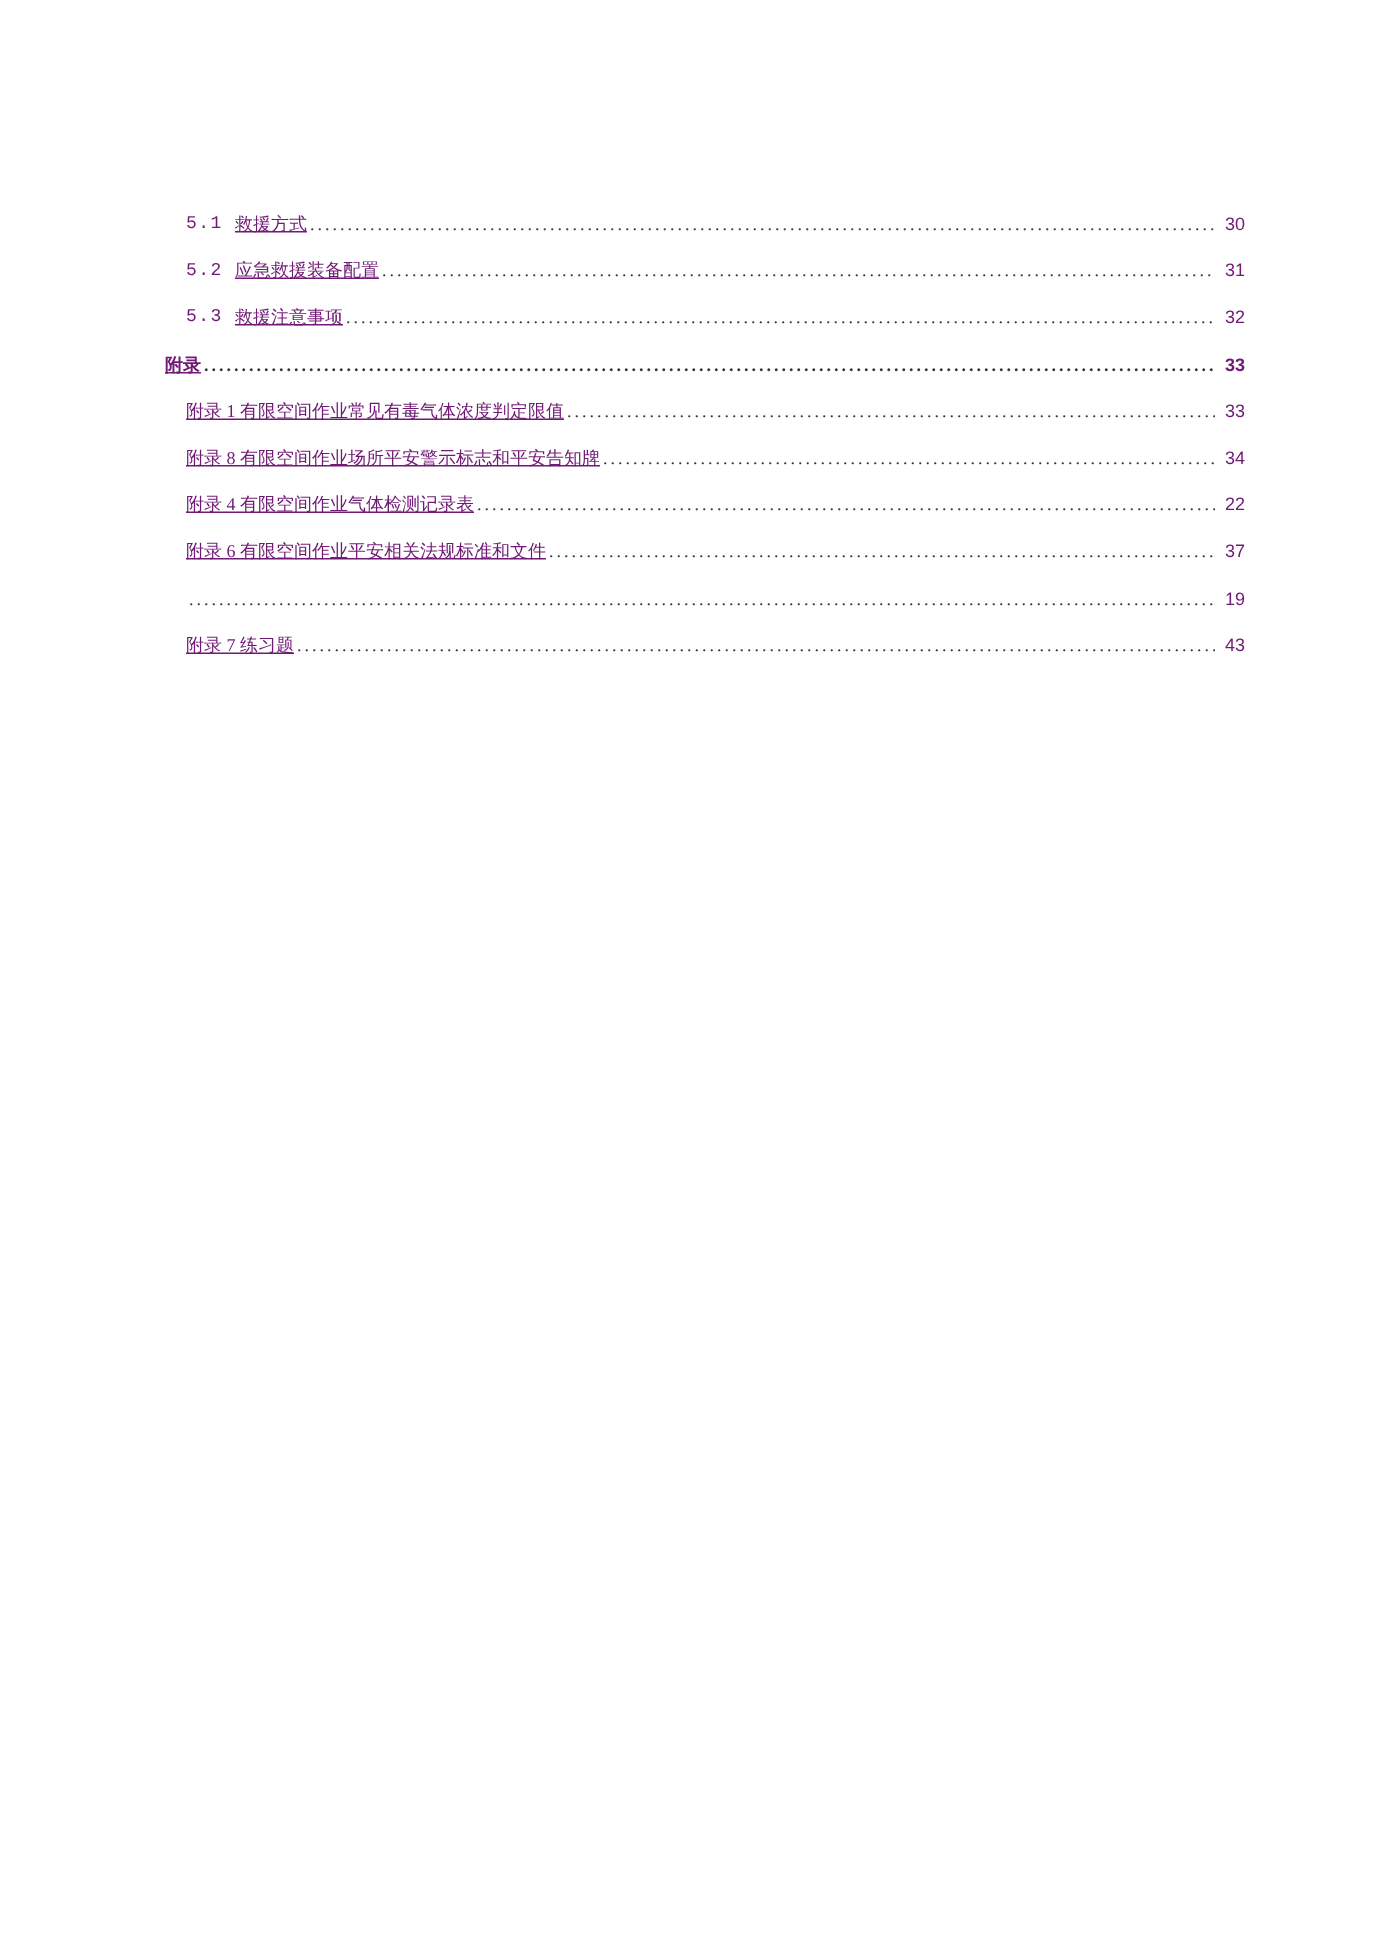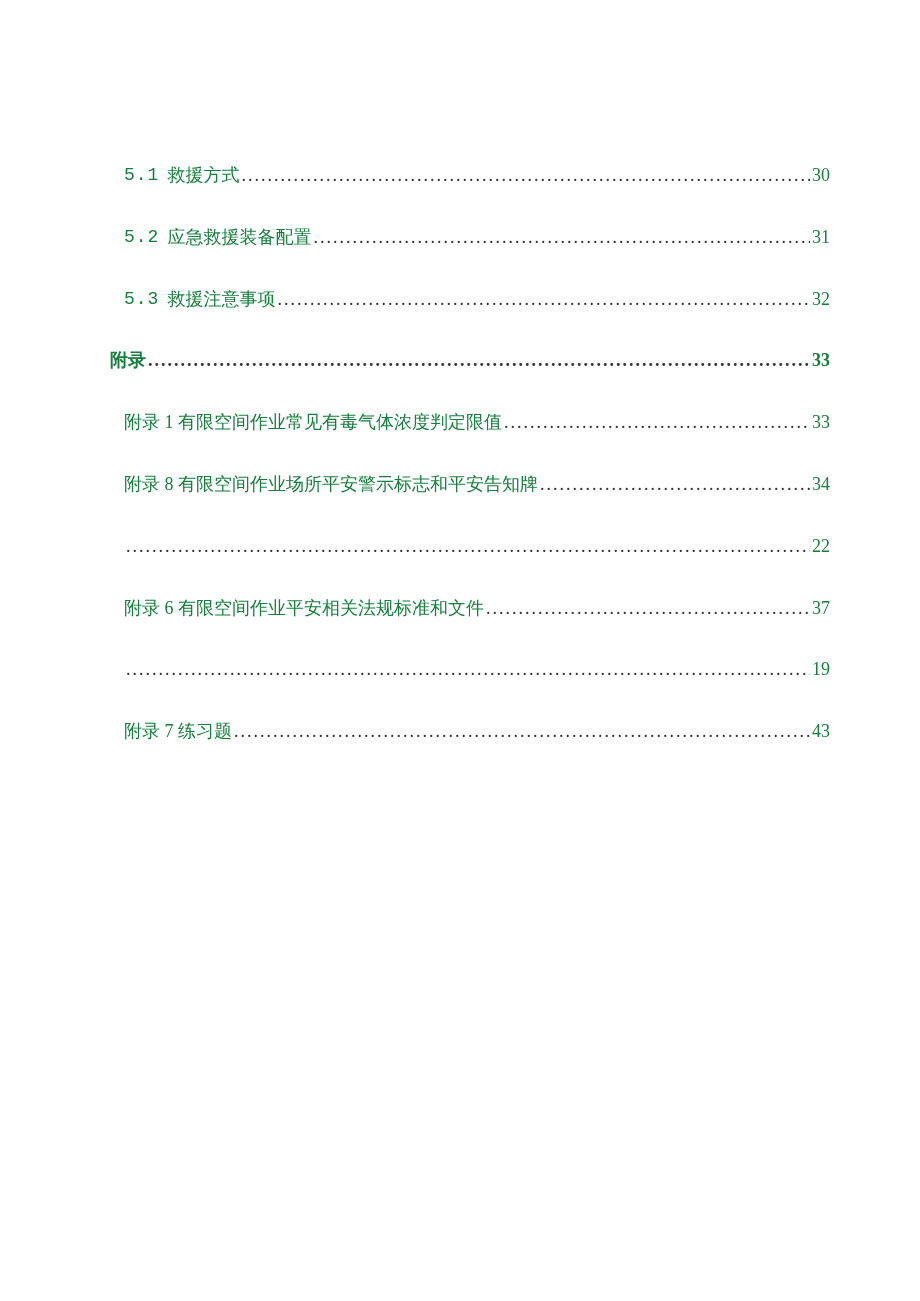--- a/index.html
+++ b/index.html
@@ -12,64 +12,64 @@
       height: 1301px;
       background: #ffffff;
       font-family: "SimSun", "宋体", serif;
       padding: 140px 90px 0 110px;
     }
     .toc-container {
       width: 100%;
     }
     .toc-row {
       display: flex;
-      align-items: flex-end;
-      font-size: 18px;
+      align-items: flex-start;
+      font-size: 12px;
       line-height: 1.6;
       margin-bottom: 12px;
-      color: #15803d;
+      color: #701a75;
       white-space: nowrap;
     }
     .toc-row.level-1 {
       padding-left: 14px;
     }
     .toc-row.level-0 {
       font-weight: bold;
       padding-left: 0;
     }
     .toc-row.level-2 {
       padding-left: 14px;
     }
     .toc-num {
       display: inline-block;
       margin-right: 8px;
       font-family: "Courier New", monospace;
       letter-spacing: 1px;
     }
     .toc-title {
       display: inline;
+      text-decoration: underline;
     }
     .toc-dots {
       flex: 1;
       overflow: hidden;
       letter-spacing: 2px;
       color: #333;
       font-family: serif;
       padding: 0 2px;
     }
     .toc-dots::before {
       content: "..............................................................................................................................................";
       display: block;
     }
     .toc-page {
       display: inline-block;
       text-align: right;
       min-width: 20px;
-      font-family: Liberation Serif, serif;
-      margin-top: 21px;
+      font-family: Liberation Sans, sans-serif;
     }
     .level-0 .toc-page,
     .level-0 .toc-dots {
       font-weight: bold;
     }
   </style>
 </head>
 <body>
 
 <div class="toc-container">
@@ -108,20 +108,21 @@
   </div>
 
   <div class="toc-row level-2">
     <span class="toc-title">附录 8 有限空间作业场所平安警示标志和平安告知牌</span>
     <span class="toc-dots"></span>
     <span class="toc-page">34</span>
   </div>
 
 
   <div class="toc-row level-2">
+    <span class="toc-title">附录 4 有限空间作业气体检测记录表</span>
     <span class="toc-dots"></span>
     <span class="toc-page">22</span>
   </div>
 
   <div class="toc-row level-2">
     <span class="toc-title">附录 6 有限空间作业平安相关法规标准和文件</span>
     <span class="toc-dots"></span>
     <span class="toc-page">37</span>
   </div>
 

